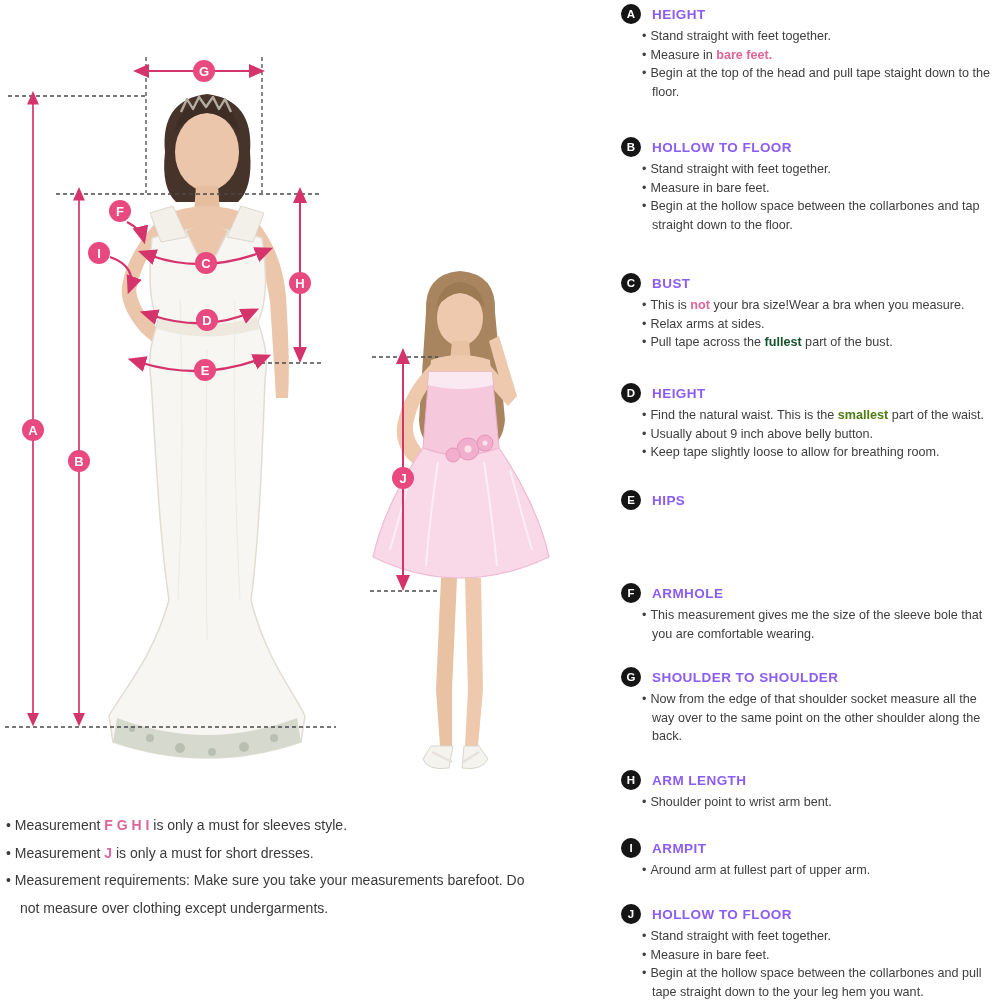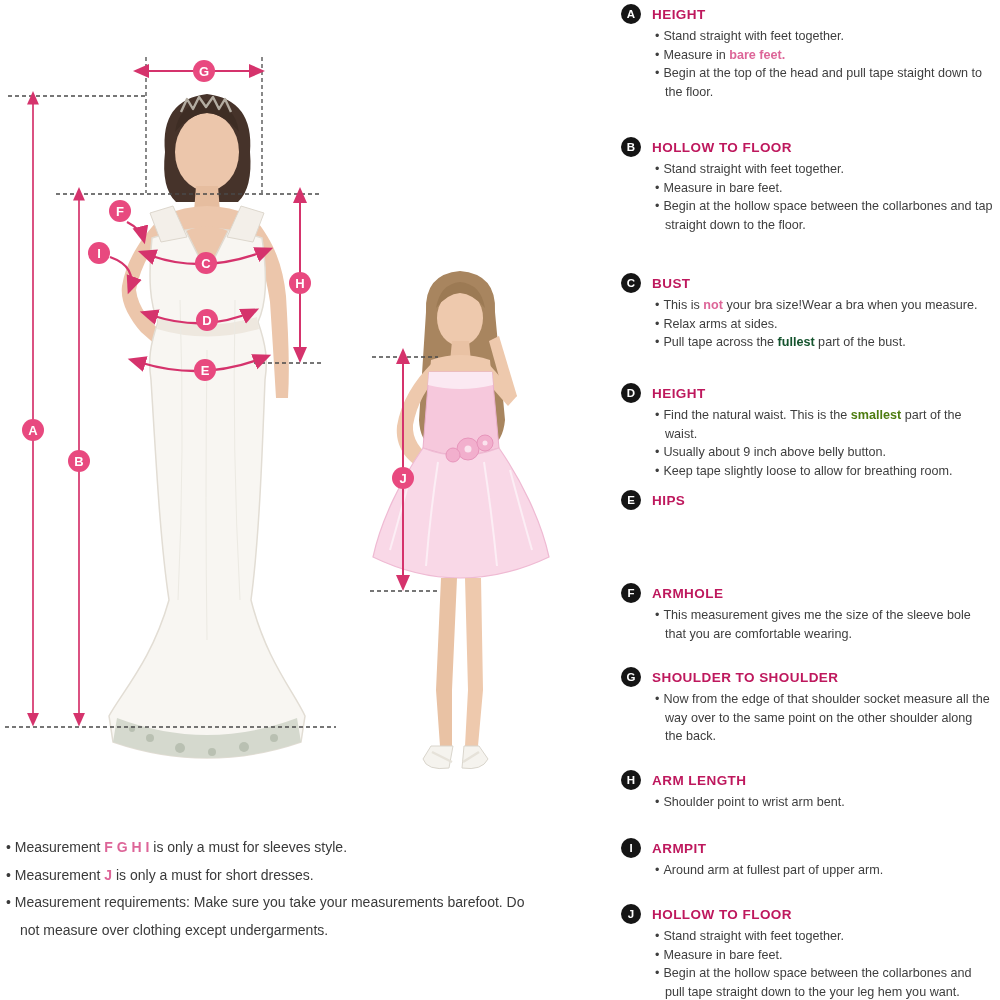--- a/index.html
+++ b/index.html
@@ -11,30 +11,30 @@
   #diagram-wrap{position:absolute;left:0;top:0;width:620px;height:830px}
   
   #sections{position:absolute;left:0;top:0;width:1000px;height:1000px}
   .section{position:absolute;left:621px;width:372px}
   .sec-head{display:flex;align-items:center;gap:11px;margin-bottom:3px}
   .sec-circle{
     width:20px;height:20px;border-radius:50%;background:#151515;color:#fff;
     font-weight:bold;font-size:11.5px;display:flex;align-items:center;justify-content:center;
     flex:0 0 20px;
   }
-  .sec-title{font-size:13.5px;font-weight:bold;color:#be185d;letter-spacing:.45px}
-  .sec-bullets{margin:1px 0 0 34px}
+  .sec-title{font-size:13.5px;font-weight:bold;color:#8b5cf6;letter-spacing:.45px}
+  .sec-bullets{margin:1px 0 0 21px}
   .bullet{
     font-size:12.6px;color:#3e3e3e;line-height:18.5px;
     padding-left:10px;text-indent:-10px;
   }
   .bdot{margin-right:4px}
   .em{font-weight:bold}
   
-  #notes{position:absolute;left:6px;top:834px;width:530px}
+  #notes{position:absolute;left:6px;top:812px;width:530px}
   .note{
     font-size:14px;color:#3a3a3a;line-height:27.5px;
     padding-left:14px;text-indent:-14px;
   }
 </style>
 </head>
 <body>
 
 <div id="diagram-wrap">
 <svg width="620" height="830" viewBox="0 0 620 830">

